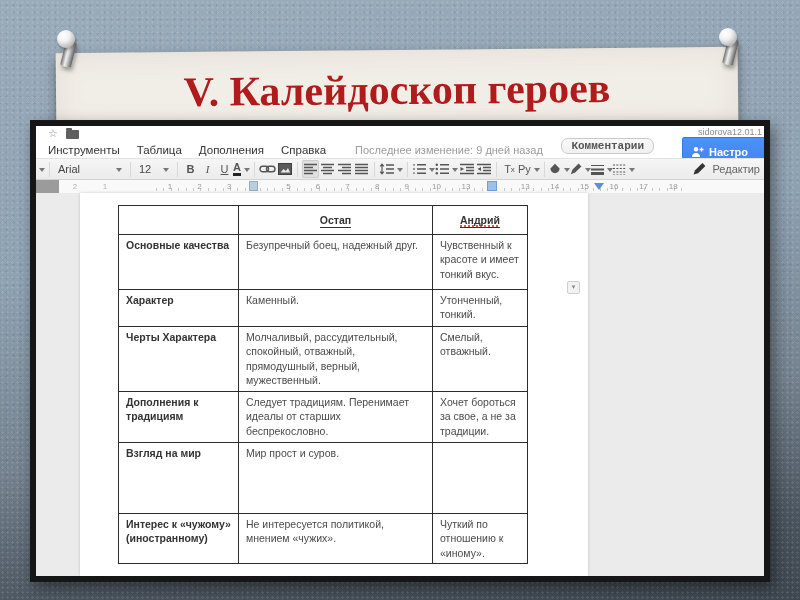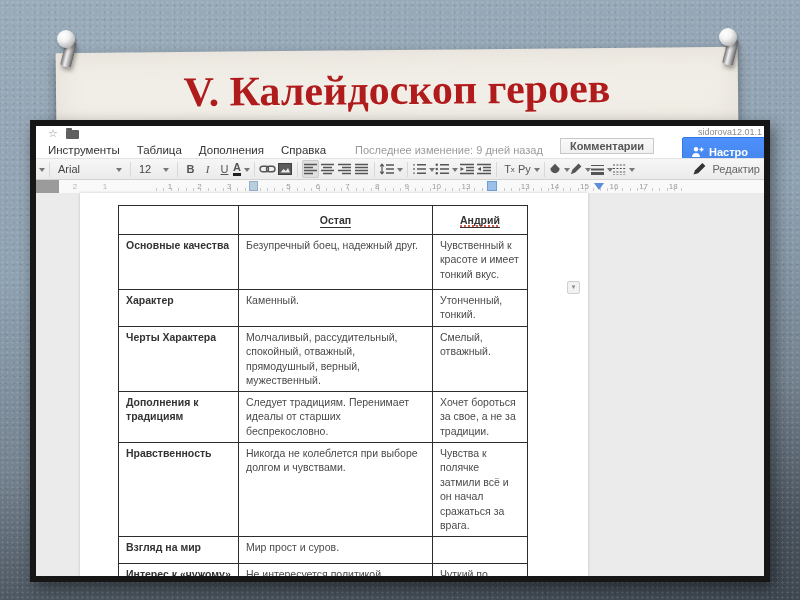--- a/index.html
+++ b/index.html
@@ -41,22 +41,22 @@
   .folder{position:absolute;left:30px;top:4px;width:13px;height:9px;background:#5f5f5f;border-radius:1px;}
   .folder::before{content:"";position:absolute;left:0;top:-2px;width:6px;height:2px;background:#5f5f5f;border-radius:1px 1px 0 0;}
   .account{position:absolute;right:2px;top:1px;font-size:9px;color:#8a8a8a;}
 
   .w-menu{position:absolute;top:15px;left:0;right:0;height:17px;background:#fff;
     display:flex;align-items:center;padding-left:12px;}
   .mi{font-size:11.5px;color:#333;margin-right:17px;cursor:default;}
   .last-edit{font-size:11px;color:#9b9b9b;margin-left:12px;}
 
   .btn-comments{position:absolute;top:12px;right:110px;height:16px;padding:0 9px;
-    font-family:Liberation Sans, sans-serif;font-size:11px;font-weight:bold;color:#555;
-    background:linear-gradient(#f9f9f9,#f0f0f0);border:1px solid #c9c9c9;border-radius:0;}
+    font-family:Liberation Mono, monospace;font-size:11px;font-weight:bold;color:#555;
+    background:linear-gradient(#f9f9f9,#f0f0f0);border:1px solid #c9c9c9;border-radius:7px;}
   .btn-share{position:absolute;top:11px;right:-14px;height:22px;width:96px;padding:0 8px;
     display:flex;align-items:flex-end;gap:5px;font-family:"Liberation Sans",sans-serif;
     font-size:11px;font-weight:bold;color:#fff;background:linear-gradient(#4d90fe,#4787ed);
     border:1px solid #3079ed;border-radius:2px;}
 
   .w-toolbar{position:absolute;top:32px;left:0;right:0;height:22px;
     background:linear-gradient(#f6f6f6,#ebebeb);border-top:1px solid #e3e3e3;border-bottom:1px solid #d2d2d2;
     display:flex;align-items:center;padding:0 3px;box-sizing:border-box;}
   .tb{display:flex;align-items:center;justify-content:center;height:18px;min-width:17px;
     border-radius:2px;color:#555;font-size:11px;}
@@ -348,25 +348,20 @@
                 <td class="lab">Черты Характера</td>
                 <td>Молчаливый, рассудительный, спокойный, отважный, прямодушный, верный, мужественный.</td>
                 <td>Смелый, отважный.</td>
               </tr>
               <tr>
                 <td class="lab">Дополнения к традициям</td>
                 <td>Следует традициям. Перенимает идеалы от старших беспрекословно.</td>
                 <td>Хочет бороться за свое, а не за традиции.</td>
               </tr>
               <tr>
-                <td class="lab">Нравственность</td>
-                <td>Никогда не колеблется при выборе долгом и чувствами.</td>
-                <td>Чувства к полячке затмили всё и он начал сражаться за врага.</td>
-              </tr>
-              <tr>
                 <td class="lab">Взгляд на мир</td>
                 <td>Мир прост и суров.</td>
                 <td></td>
               </tr>
               <tr>
                 <td class="lab">Интерес к «чужому» (иностранному)</td>
                 <td>Не интересуется политикой, мнением «чужих».</td>
                 <td>Чуткий по отношению к «иному».</td>
               </tr>
 

